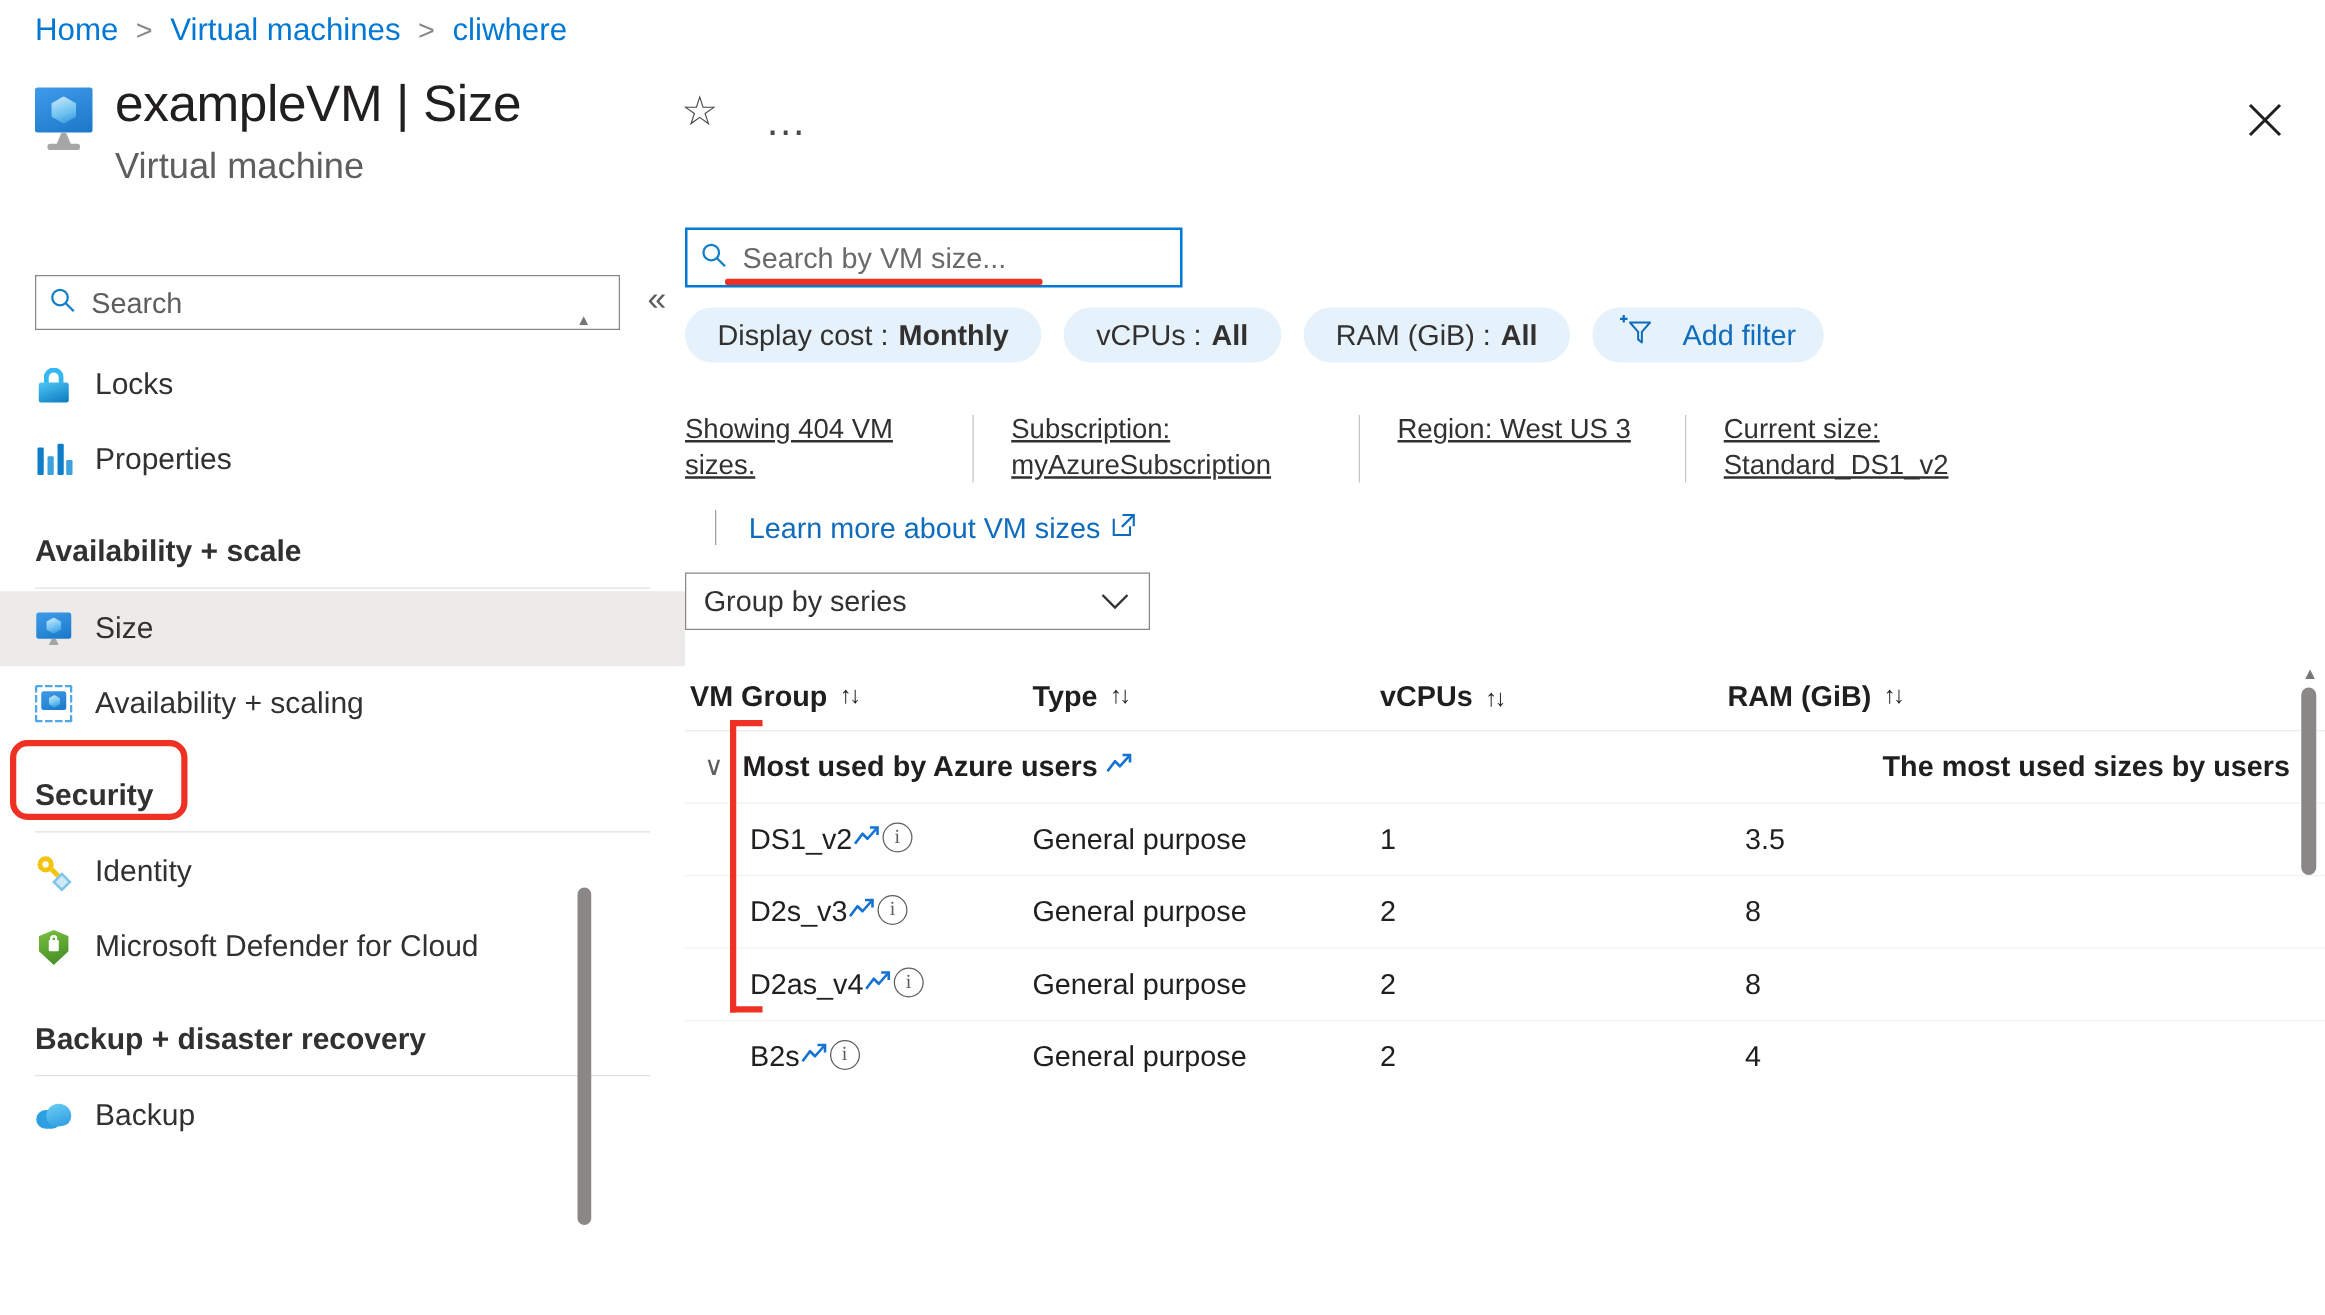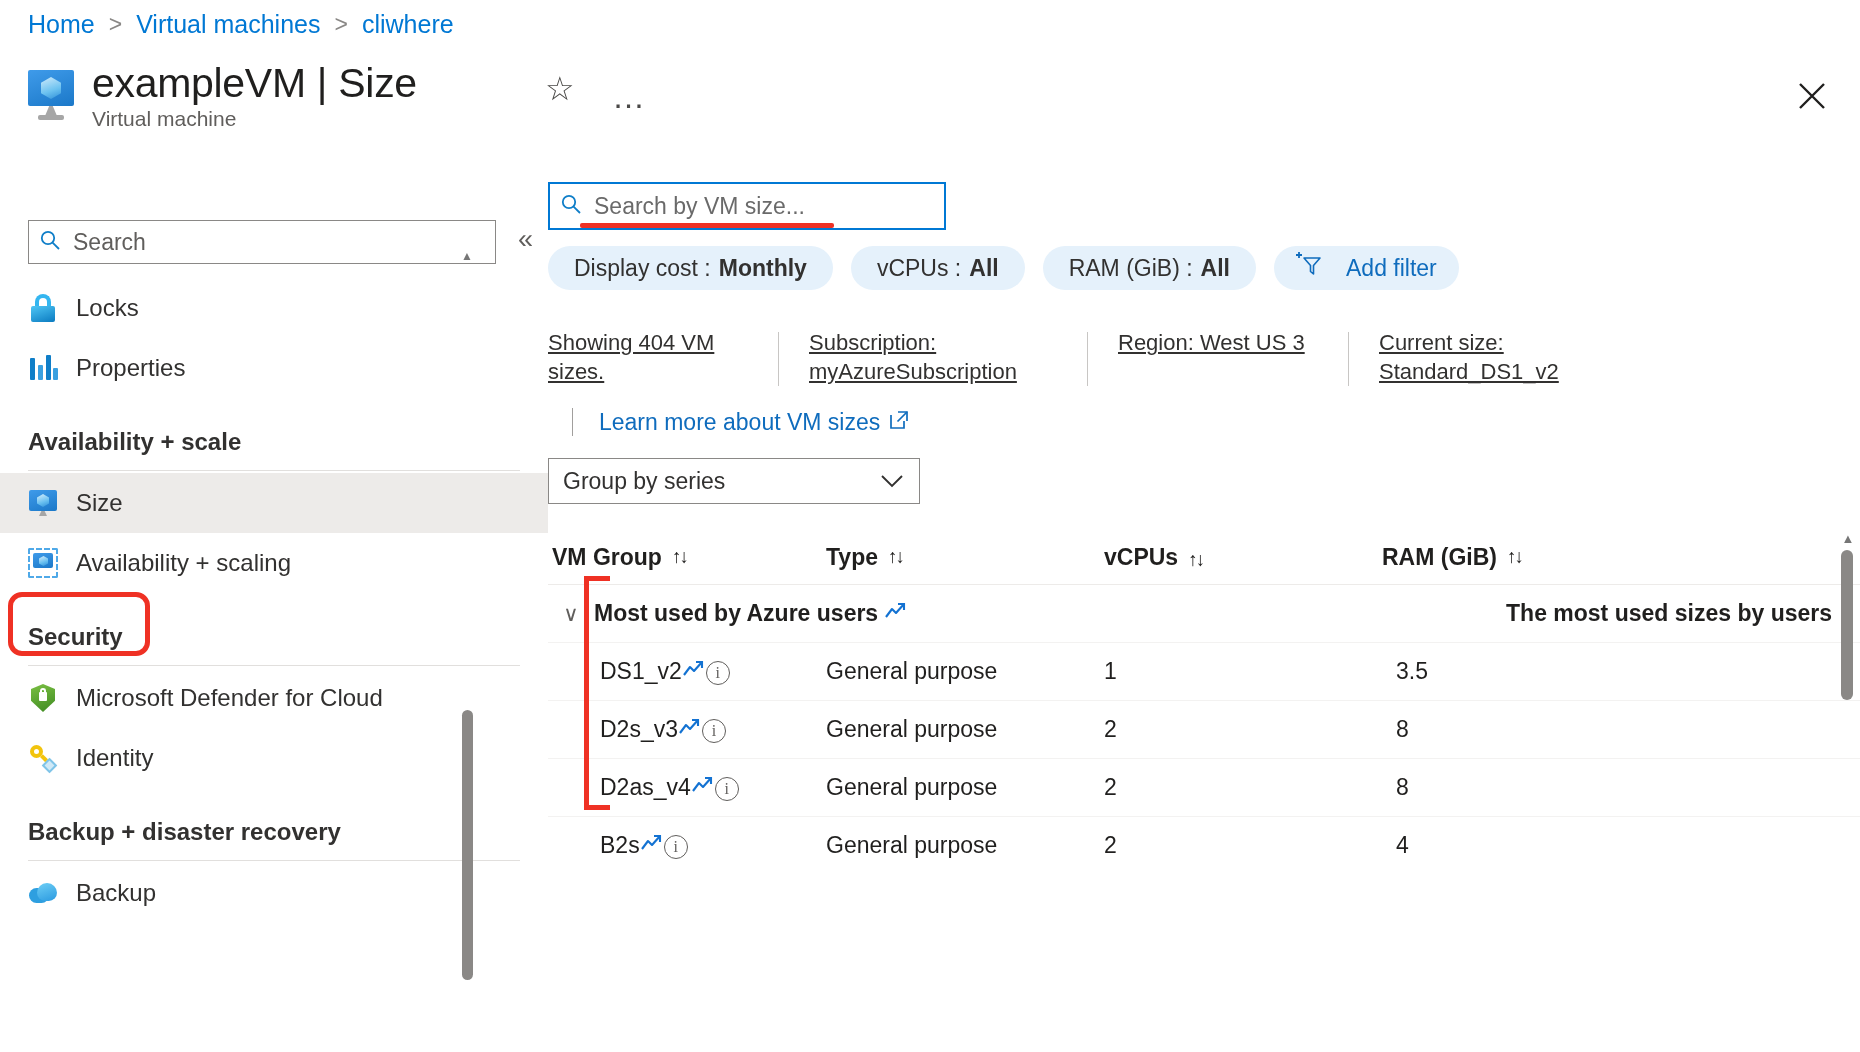--- a/index.html
+++ b/index.html
@@ -45,21 +45,21 @@
     clip-path: polygon(35% 0%, 65% 0%, 100% 100%, 0% 100%);
   }
   .vm-icon .base {
     position: absolute; left: 10px; top: 45px; width: 26px; height: 5px;
     background: #a6a6a6; border-radius: 2px;
   }
   .title-main {
     font-size: 41px; font-weight: 400; line-height: 1.05; letter-spacing: -0.3px;
     white-space: nowrap; color: #201f1e;
   }
-  .title-sub { font-size: 21px; color: #605e5c; margin-top: 2px; }
+  .title-sub { font-size: 29px; color: #605e5c; margin-top: 12px; }
   .star-btn {
     position: absolute; left: 545px; top: 72px;
     font-size: 33px; color: #4a4947; line-height: 1; cursor: pointer;
   }
   .ellipsis-btn {
     position: absolute; left: 612px; top: 80px;
     font-size: 33px; color: #4a4947; line-height: 1; letter-spacing: 2px; cursor: pointer;
   }
   .close-btn {
     position: absolute; right: 30px; top: 78px;
@@ -244,21 +244,21 @@
   }
   .grouprow .chev { width: 46px; text-align: center; color: #605e5c; font-size: 21px; cursor: pointer; }
   .grouprow .gname { font-weight: bold; display: flex; align-items: center; gap: 6px; }
   .grouprow .gnote { position: absolute; right: 28px; font-weight: bold; white-space: nowrap; }
 
   .trow {
     display: flex; align-items: center; height: 58px;
     border-top: 1px solid #f3f2f1; font-size: 23px; color: #201f1e;
   }
   .trow .cell-size {
-    width: 278px; padding-left: 52px; display: flex; align-items: flex-end; 
+    width: 278px; padding-left: 52px; display: flex; align-items: flex-start; 
   }
   .trow .cell-type { width: 278px; }
   .trow .cell-cpu  { width: 278px; }
   .trow .cell-ram  { width: 300px; padding-left: 14px; }
   .trend { flex: none; }
   .infoi {
     flex: none; width: 24px; height: 24px; border: 1.6px solid #605e5c; border-radius: 50%;
     font-size: 16px; line-height: 21px; text-align: center; color: #605e5c; cursor: pointer;
     font-family: "Liberation Serif", serif;
   }
@@ -365,35 +365,35 @@
             <span class="screen"></span>
             <span class="cube"></span>
           </span>
         <span>Availability + scaling</span>
       </div>
 
       <div class="nav-group">Security</div>
       <div class="nav-rule"></div>
 
       <div class="nav-item">
+        <span class="nav-ico ico-key">
+            <span class="head"></span>
+            <span class="shaft"></span>
+            <span class="gem"></span>
+          </span>
+        <span>Identity</span>
+      </div>
+
+      <div class="nav-item">
         <span class="nav-ico ico-shield">
             <span class="sh"></span>
             <span class="lk2"></span>
             <span class="lk"></span>
           </span>
         <span>Microsoft Defender for Cloud</span>
-      </div>
-
-      <div class="nav-item">
-        <span class="nav-ico ico-key">
-            <span class="head"></span>
-            <span class="shaft"></span>
-            <span class="gem"></span>
-          </span>
-        <span>Identity</span>
       </div>
 
       <div class="nav-group">Backup + disaster recovery</div>
       <div class="nav-rule"></div>
 
       <div class="nav-item">
         <span class="nav-ico ico-backup">
             <span class="c1"></span>
             <span class="c2"></span>
           </span>

